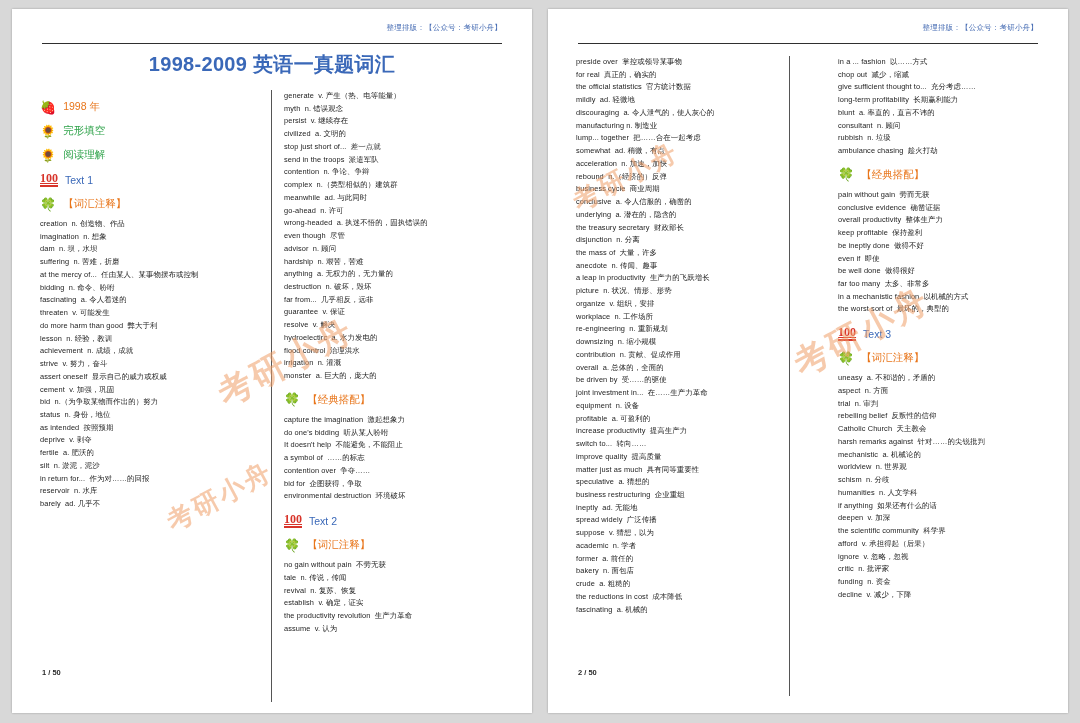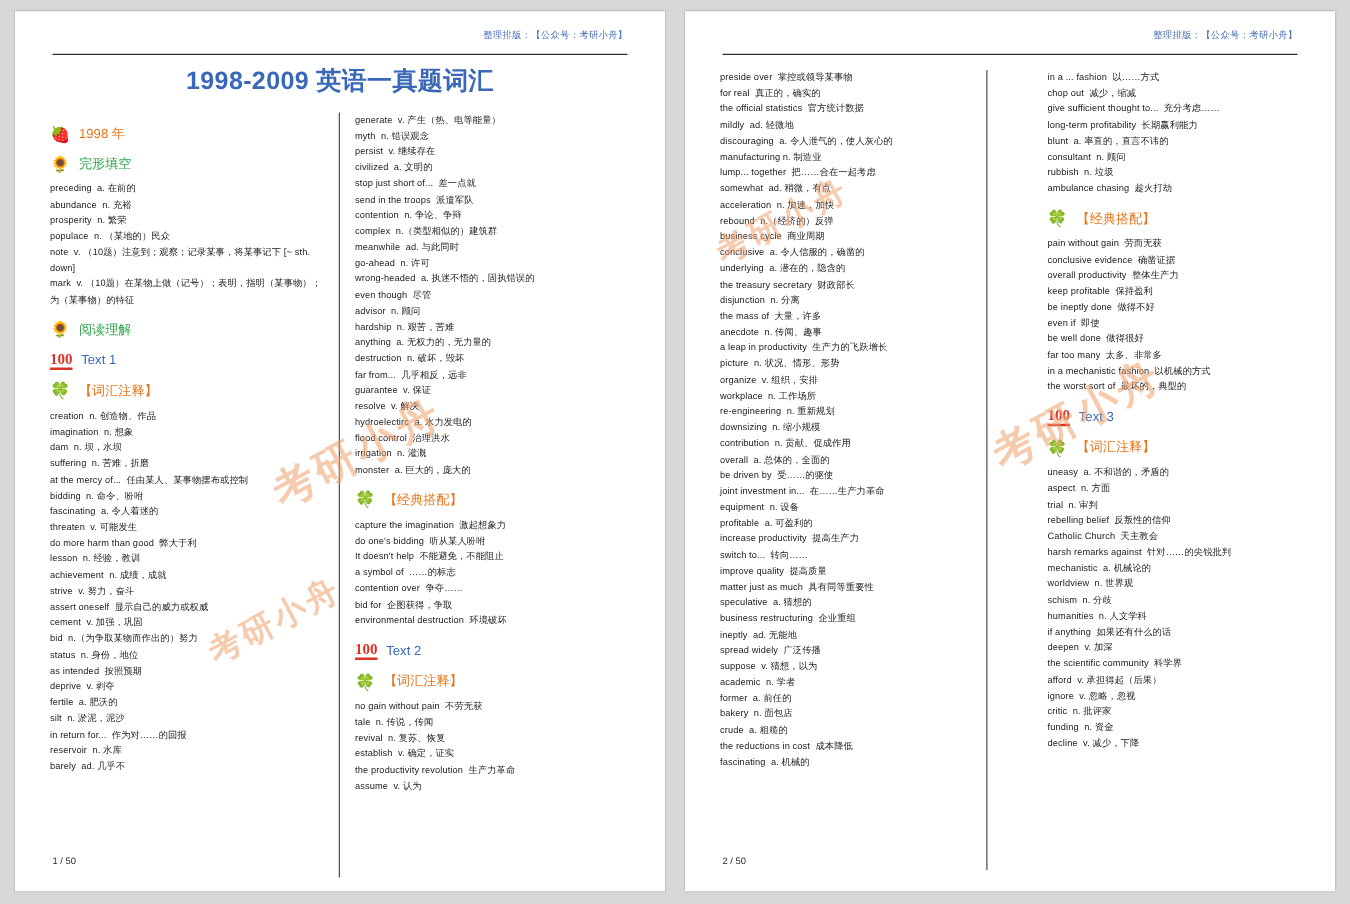--- a/index.html
+++ b/index.html
@@ -65,71 +65,63 @@
   .sec-blue{color:#3a68b8;}
   .entry{
     font-size:7.4px;
     color:#1c1c1c;
     line-height:1.72;
     letter-spacing:.1px;
     white-space:pre-wrap;
   }
   .page-footer{
     position:absolute;
-    left:30px;bottom:20px;
+    left:30px;bottom:36px;
     font-size:7.5px;
     color:#2b2b2b;
-    font-weight:normal;
+    font-weight:bold;
   }
   .watermark{
     position:absolute;
     color:#f0a06a;
     opacity:.55;
     font-size:34px;
     font-weight:bold;
     transform:rotate(-28deg);
     pointer-events:none;
     letter-spacing:3px;
     font-family:"Liberation Serif","DejaVu Serif",serif;
     white-space:nowrap;
   }
   .wm-a{left:200px;top:330px;}
   .wm-b{left:150px;top:470px;font-size:26px;}
   .wm-c{left:240px;top:300px;}
   .wm-d{left:20px;top:150px;font-size:26px;}
   .hundred{
     color:#d8342a;font-weight:bold;font-size:12px;
     font-family:"Liberation Serif","DejaVu Serif",serif;
-    border-bottom:2px solid #d8342a;line-height:1;padding-bottom:1px;
+    border-bottom:2px solid #d8342a;line-height:1;padding-bottom:1px;text-decoration:underline;
   }
 </style>
 </head>
 <body>
 
 <div class="viewer">
   <div class="page" id="page-0">
     <div class="page-header">整理排版：【公众号：考研小舟】</div>
     <div class="doc-title">1998-2009 英语一真题词汇</div>
     <div class="cols">
       <div class="col left-col" id="p0-left">
           <div class="sec">
             <span class="sec-ico">🍓</span>
             <span class="sec-label sec-orange">1998 年</span>
           </div>
           <div class="sec">
             <span class="sec-ico">🌻</span>
             <span class="sec-label sec-green">完形填空</span>
-          </div>
-          <div>
-            <div class="entry">preceding  a. 在前的</div>
-            <div class="entry">abundance  n. 充裕</div>
-            <div class="entry">prosperity  n. 繁荣</div>
-            <div class="entry">populace  n. （某地的）民众</div>
-            <div class="entry">note  v. （10题）注意到；观察；记录某事，将某事记下 [~ sth. down]</div>
-            <div class="entry">mark  v. （10题）在某物上做（记号）；表明，指明（某事物）；为（某事物）的特征</div>
           </div>
           <div class="sec">
             <span class="sec-ico">🌻</span>
             <span class="sec-label sec-green">阅读理解</span>
           </div>
           <div class="sec">
             <span class="hundred">100</span>
             <span class="sec-label sec-blue">Text 1</span>
           </div>
           <div class="sec">

